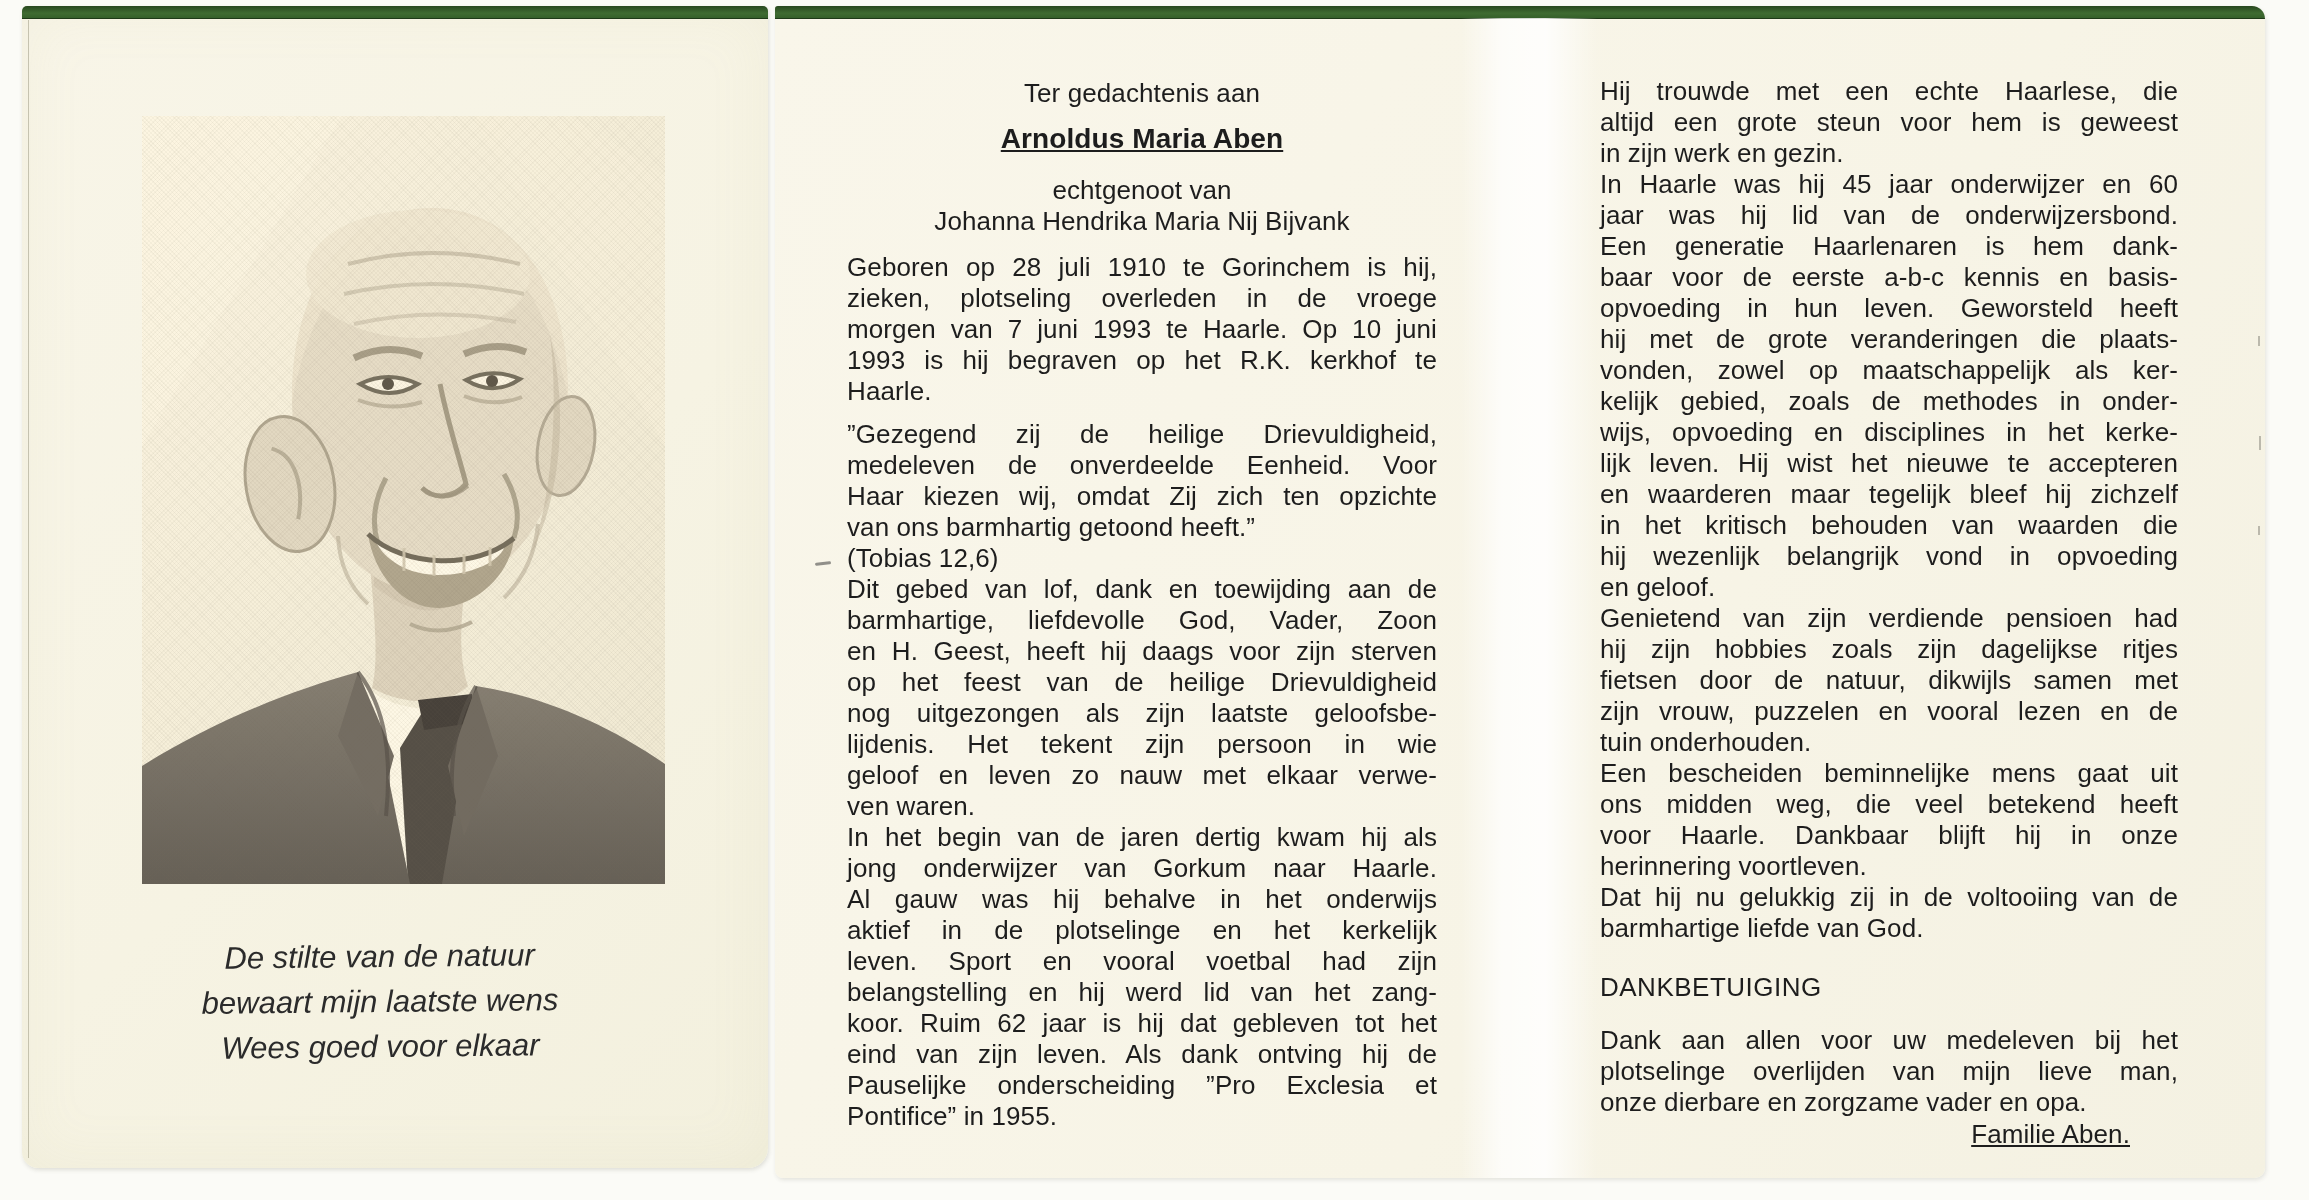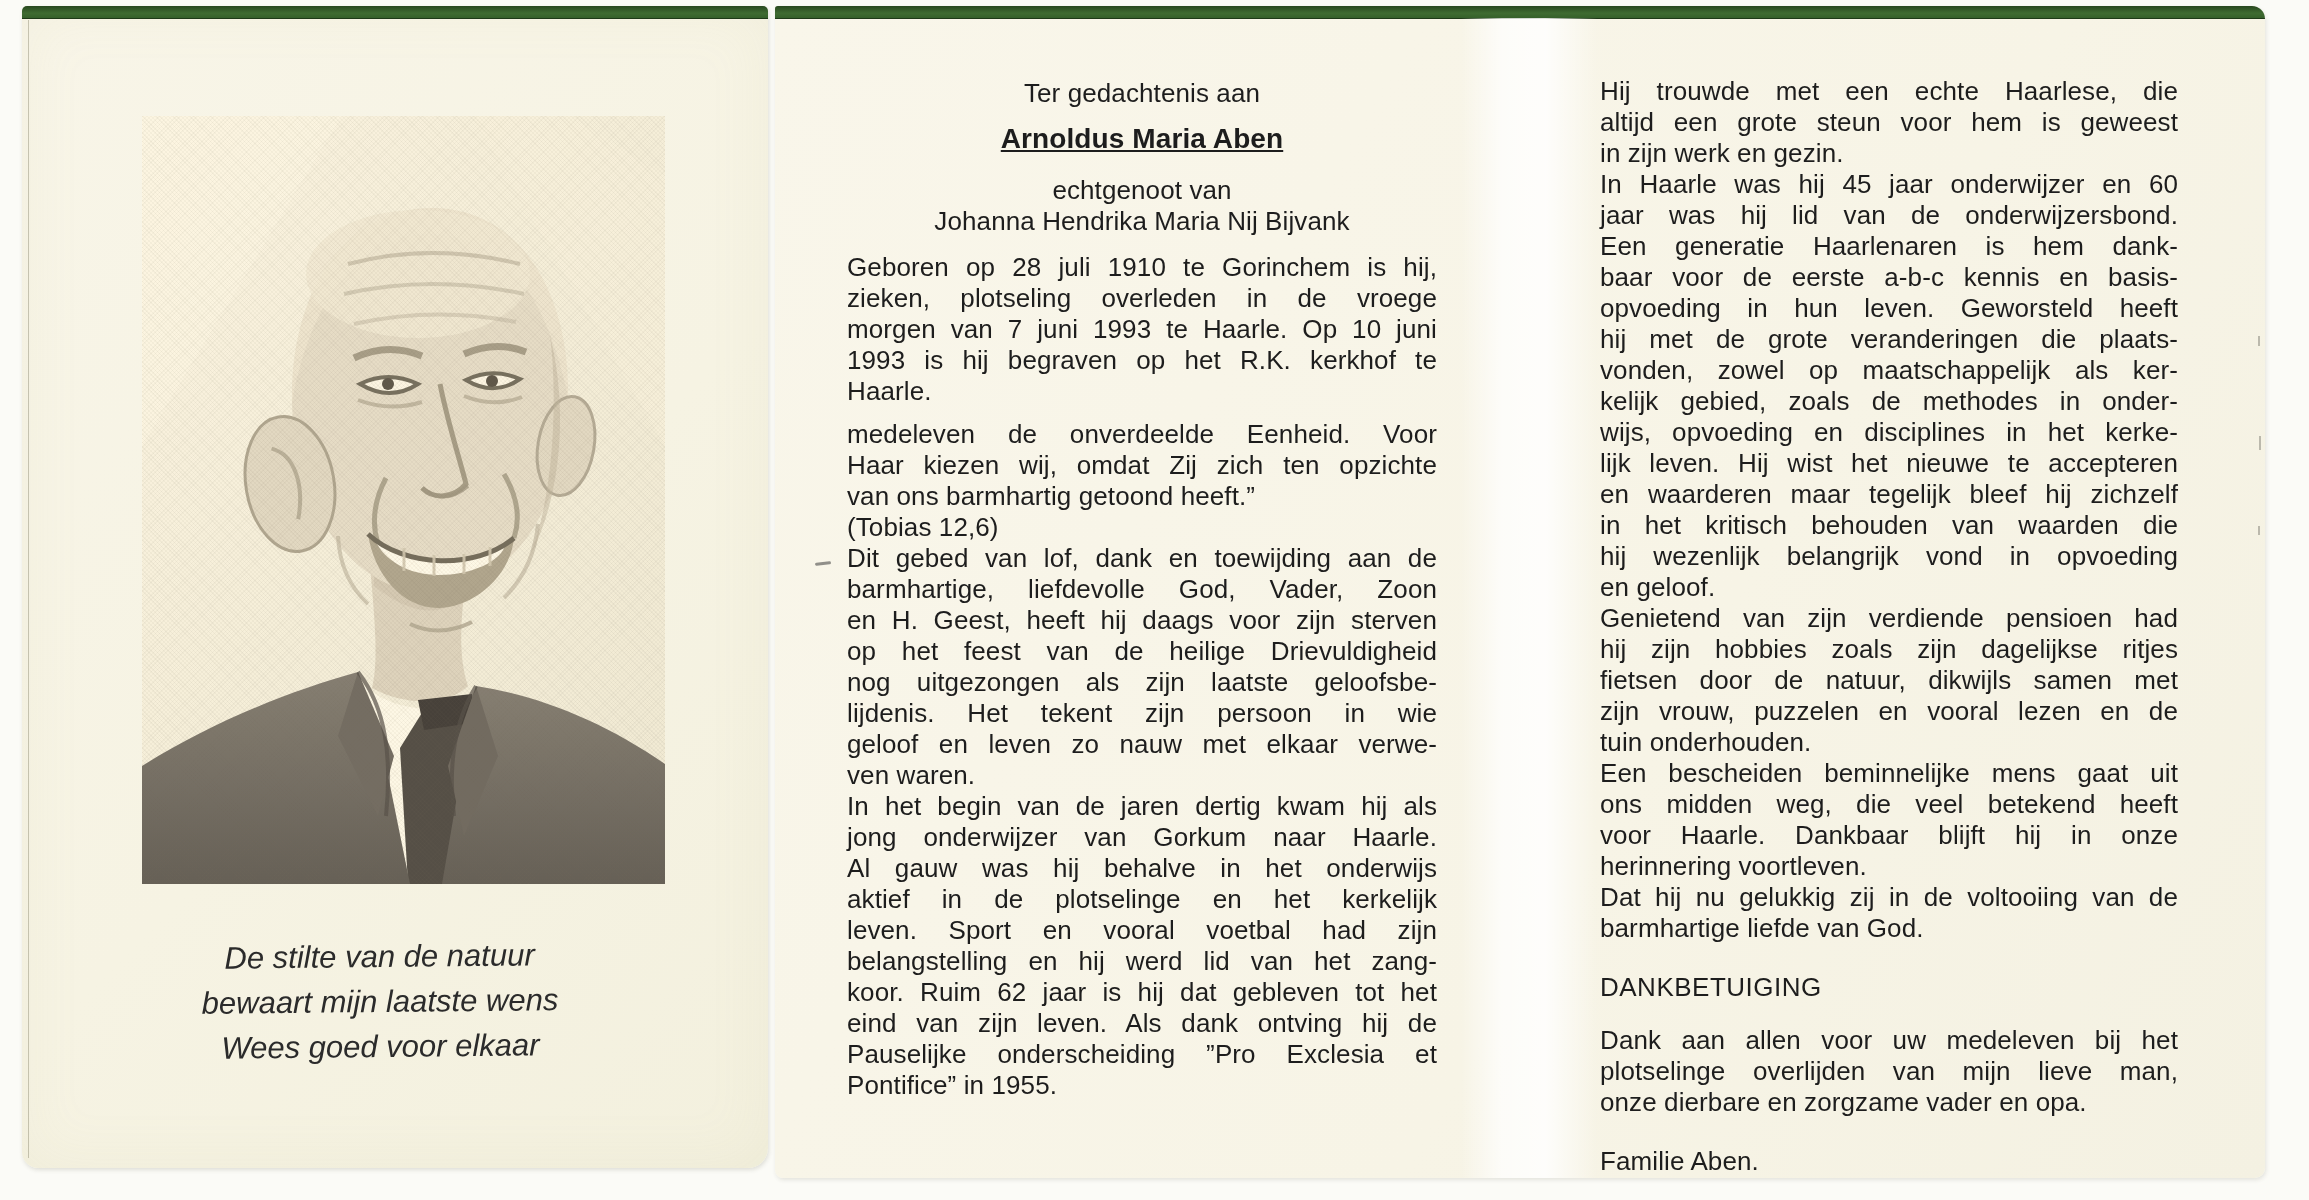--- a/index.html
+++ b/index.html
@@ -69,21 +69,21 @@
   .m-intro  { margin-bottom:14px; }
   .m-name   { font-weight:bold; font-size:28px; margin-bottom:21px;text-decoration:underline; }
   .m-spouse { margin-bottom:15px; }
 
   .jline { text-align:justify; text-align-last:justify; white-space:nowrap; }
   .jline.last { text-align-last:left; }
   .gap-sm { margin-top:12px; }
 
   .ack-title { margin-top:28px; letter-spacing:0.5px; }
   .ack-body  { margin-top:22px; }
-  .signature { margin-top:28px; text-align:left; padding-right:48px; }
+  .signature { margin-top:1px; text-align:right; padding-right:48px;text-decoration:underline; }
 
   
   .artifact-dash {
     position:absolute; left:40px; top:556px; width:16px; height:3px;
     background:#3a3a3a; opacity:0.55; transform:rotate(-6deg); border-radius:2px;
   }
   .edge-tick { position:absolute; width:2px; background:#8a887e; opacity:0.55; }
   .tick1 { left:1483px; top:330px; height:10px; }
   .tick2 { left:1484px; top:430px; height:14px; }
   .tick3 { left:1483px; top:520px; height:9px;  }
@@ -198,20 +198,21 @@
       <div class="center m-spouse">Johanna Hendrika Maria Nij Bijvank</div>
 
       <div class="para">
           <div class="jline">Geboren op 28 juli 1910 te Gorinchem is hij,</div>
           <div class="jline">zieken, plotseling overleden in de vroege</div>
           <div class="jline">morgen van 7 juni 1993 te Haarle. Op 10 juni</div>
           <div class="jline">1993 is hij begraven op het R.K. kerkhof te</div>
           <div class="jline last">Haarle.</div>
         </div>
       <div class="para gap-sm">
+          <div class="jline">”Gezegend zij de heilige Drievuldigheid,</div>
           <div class="jline">medeleven de onverdeelde Eenheid. Voor</div>
           <div class="jline">Haar kiezen wij, omdat Zij zich ten opzichte</div>
           <div class="jline last">van ons barmhartig getoond heeft.”</div>
         </div>
       <div>(Tobias 12,6)</div>
       <div class="para">
           <div class="jline">Dit gebed van lof, dank en toewijding aan de</div>
           <div class="jline">barmhartige, liefdevolle God, Vader, Zoon</div>
           <div class="jline">en H. Geest, heeft hij daags voor zijn sterven</div>
           <div class="jline">op het feest van de heilige Drievuldigheid</div>

